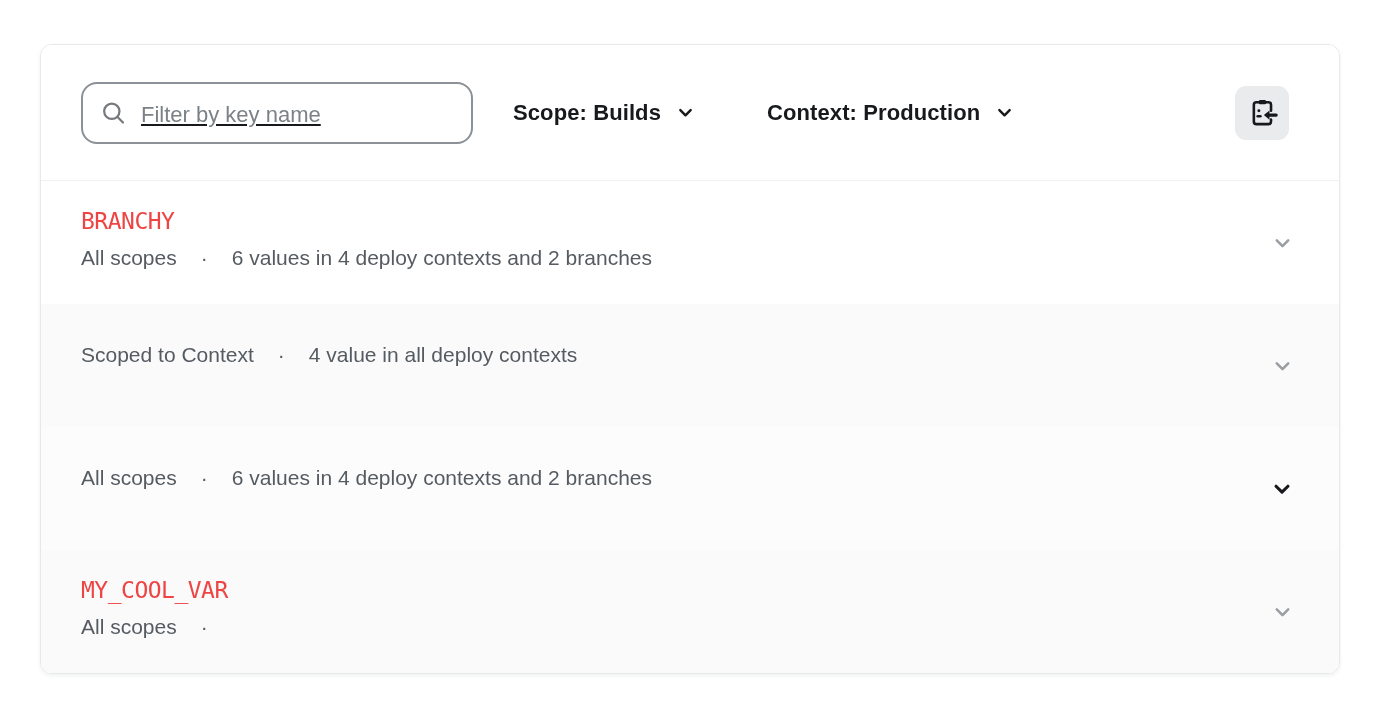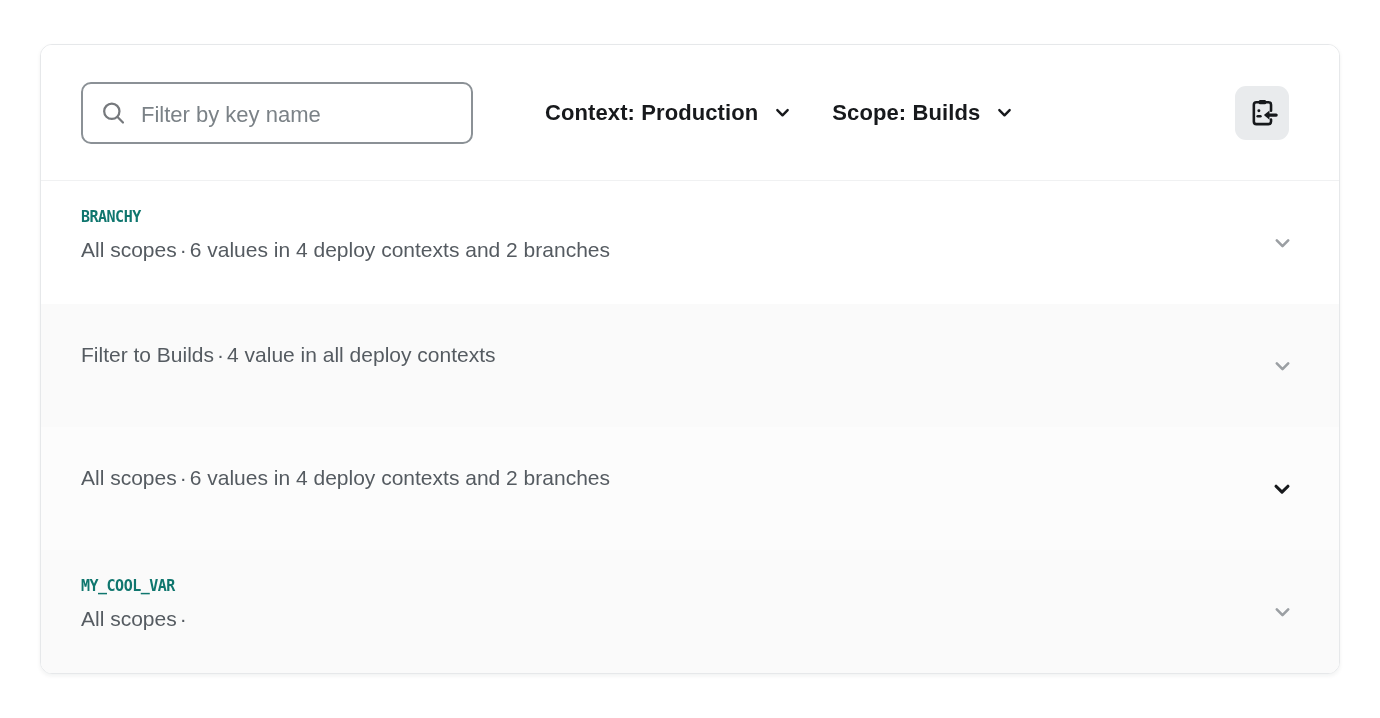--- a/index.html
+++ b/index.html
@@ -34,27 +34,28 @@
   .filter-wrap .search-ic {
     position: absolute;
     left: 19px; top: 50%;
     transform: translateY(-50%);
     display: inline-flex;
     pointer-events: none;
   }
   .filter-input {
     width: 100%; height: 100%;
     border: 2px solid #8b9196;
-    border-radius: 10px;
+    border-radius: 16px;
     background: #ffffff;
     padding: 4px 18px 0 58px;
     font-family: "Liberation Sans", sans-serif;
     font-size: 22px;
     color: #17191c;
     outline: none;
+    text-decoration: underline;
   }
   .filter-input::placeholder { color: #7b8287; opacity: 1; }
 
   .dropdown {
     display: inline-flex;
     align-items: center;
     gap: 15px;
     font-size: 22px;
     font-weight: 700;
     letter-spacing: 0.1px;
@@ -83,30 +84,30 @@
   .row {
     position: relative;
     height: 123px;
     padding: 27px 96px 0 40px;
     cursor: pointer;
   }
   .row.alt     { background: #fafafa; }
   .row.hovered { background: #fcfcfc; }
   .var-name {
     font-family: "DejaVu Sans Mono", "Liberation Mono", monospace;
-    font-size: 15px;
-    font-weight: 700;
-    color: #0f766e;
+    font-size: 23px;
+    font-weight: 400;
+    color: #ef4444;
     letter-spacing: -0.5px;
   }
   .var-meta {
     margin-top: 12px;
     display: flex;
     align-items: center;
-    gap: 3px;
+    gap: 24px;
     font-size: 21px;
     color: #555b61;
   }
   .var-meta .dot { font-size: 21px; color: #555b61; }
   .row-chev {
     position: absolute;
     right: 46px; top: 50%;
     transform: translateY(-50%);
     display: inline-flex;
   }
@@ -121,38 +122,38 @@
     <div class="filter-wrap">
       <span class="search-ic">
         <svg width="27" height="27" viewBox="0 0 24 24" fill="none" stroke="#76797d" stroke-width="2" stroke-linecap="round">
           <circle cx="10.5" cy="10.5" r="6.8"></circle>
           <line x1="15.6" y1="15.6" x2="20.4" y2="20.4"></line>
         </svg>
       </span>
       <input class="filter-input" type="text" placeholder="Filter by key name" style="">
     </div>
 
+    <button class="dropdown dropdown-scope">
+      <span>Scope: Builds</span>
+      <span style="display:inline-flex">
+        <svg width="19" height="19" viewBox="0 0 24 24" fill="none" stroke="#17191c" stroke-width="3.1" stroke-linecap="round" stroke-linejoin="round">
+          <path d="M5.5 9l6.5 6.5L18.5 9"></path>
+        </svg>
+      </span>
+    </button>
+
     <button class="dropdown dropdown-context">
       <span>Context: Production</span>
       <span style="display:inline-flex">
         <svg width="19" height="19" viewBox="0 0 24 24" fill="none" stroke="#17191c" stroke-width="3.1" stroke-linecap="round" stroke-linejoin="round">
           <path d="M5.5 9l6.5 6.5L18.5 9"></path>
         </svg>
       </span>
     </button>
 
-    <button class="dropdown dropdown-scope">
-      <span>Scope: Builds</span>
-      <span style="display:inline-flex">
-        <svg width="19" height="19" viewBox="0 0 24 24" fill="none" stroke="#17191c" stroke-width="3.1" stroke-linecap="round" stroke-linejoin="round">
-          <path d="M5.5 9l6.5 6.5L18.5 9"></path>
-        </svg>
-      </span>
-    </button>
-
     <button class="import-btn">
       <span style="display:inline-flex">
         <svg width="31" height="31" viewBox="0 0 24 24" fill="none" stroke="#17191c" stroke-width="2" stroke-linecap="round" stroke-linejoin="round">
 
           <path d="M14.6 4h2a2 2 0 0 1 2 2v4.6"></path>
           <path d="M18.6 17.4v1.6a2 2 0 0 1-2 2H7.3a2 2 0 0 1-2-2V6a2 2 0 0 1 2-2h2"></path>
 
           <rect x="9" y="2.3" width="5.9" height="3.3" rx="1.2" fill="#17191c" stroke="none"></rect>
 
           <circle cx="9.2" cy="10.6" r="1.15" fill="#17191c" stroke="none"></circle>
@@ -176,21 +177,21 @@
       </div>
       <span class="row-chev">
         <svg width="21" height="21" viewBox="0 0 24 24" fill="none" stroke="#9b9fa3" stroke-width="3" stroke-linecap="round" stroke-linejoin="round">
           <path d="M5.5 9l6.5 6.5L18.5 9"></path>
         </svg>
       </span>
     </div>
 
     <div class="row alt">
       <div class="var-meta">
-        <span>Filter to Builds</span>
+        <span>Scoped to Context</span>
         <span class="dot">·</span>
         <span>4 value in all deploy contexts</span>
       </div>
       <span class="row-chev">
         <svg width="21" height="21" viewBox="0 0 24 24" fill="none" stroke="#9b9fa3" stroke-width="3" stroke-linecap="round" stroke-linejoin="round">
           <path d="M5.5 9l6.5 6.5L18.5 9"></path>
         </svg>
       </span>
     </div>
 

